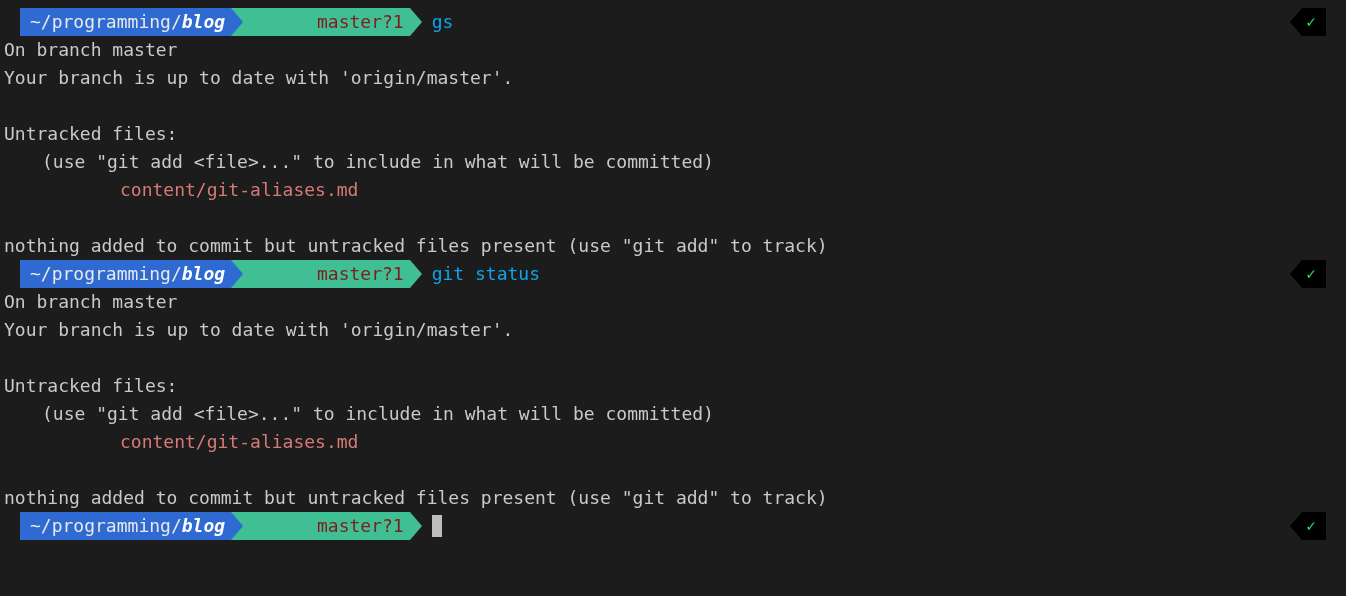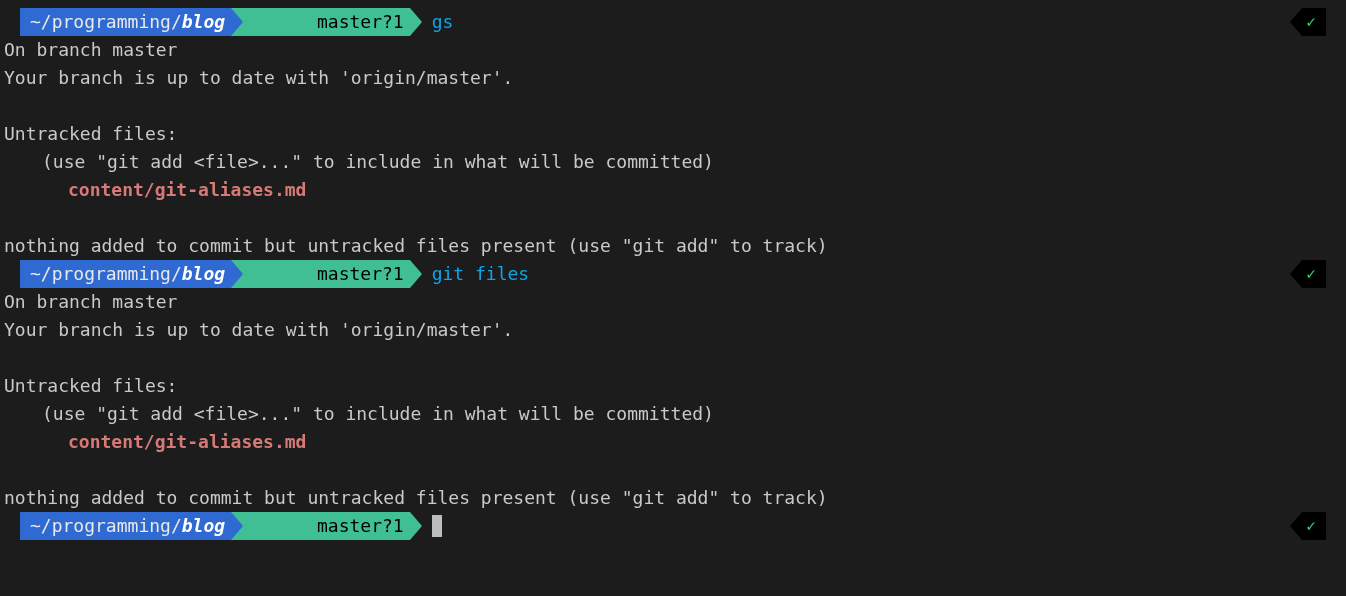--- a/index.html
+++ b/index.html
@@ -33,21 +33,21 @@
   .prompt { display: inline-flex; align-items: center; height: 28px; }
   .seg {
     display: inline-flex;
     align-items: center;
     padding: 0 6px 0 10px;
     height: 28px;
     position: relative;
   }
   .seg-path { background: #2e6ad1; color: #e8e8e8; }
   .seg-path b { color: #fff; font-weight: 700; font-style: italic; }
-  .seg-git  { background: #3fbf93; color: #000000; align-items: center; }
+  .seg-git  { background: #3fbf93; color: #7f1d1d; align-items: center; }
   .arrow {
     display: inline-block;
     width: 0; height: 0;
     border-top: 14px solid transparent;
     border-bottom: 14px solid transparent;
   }
   .arrow-path { border-left: 12px solid #2e6ad1; position: relative; z-index: 1; margin-right: -12px; }
   .arrow-git  { border-left: 12px solid #3fbf93; }
   .cmd { color: #0ea5e9; padding-left: 10px; }
   .cursor {
@@ -71,21 +71,21 @@
     color: #2bd66a;
     height: 28px;
     display: inline-flex;
     align-items: center;
     padding: 0 10px 0 4px;
     font-size: 16px;
   }
 
   .red { color: #d77a77; }
   .pad1 { padding-left: 42px; } 
-  .pad4 { padding-left: 68px; font-weight: bold; } 
+  .pad4 { padding-left: 120px; } 
 </style>
 </head>
 <body>
 
 <div class="row">
   <span class="prompt">
     <span class="seg seg-path">
       <span>~</span><span>/programming/</span><b>blog</b>
     </span>
     <span class="arrow arrow-path"></span>
@@ -113,21 +113,21 @@
 <div class="row">
   <span class="prompt">
     <span class="seg seg-path">
       <span>~</span><span>/programming/</span><b>blog</b>
     </span>
     <span class="arrow arrow-path"></span>
     <span class="seg seg-git">
       &nbsp;<span>master</span> <span>?1</span>
     </span>
     <span class="arrow arrow-git"></span>
-    <span class="cmd">git files</span>
+    <span class="cmd">git status</span>
   </span>
   <span class="right">
     <span class="badge-arrow-in"></span>
     <span class="badge">✓</span>
   </span>
 </div>
 
 <div class="line">On branch master</div>
 <div class="line">Your branch is up to date with 'origin/master'.</div>
 <div class="blank"></div>

